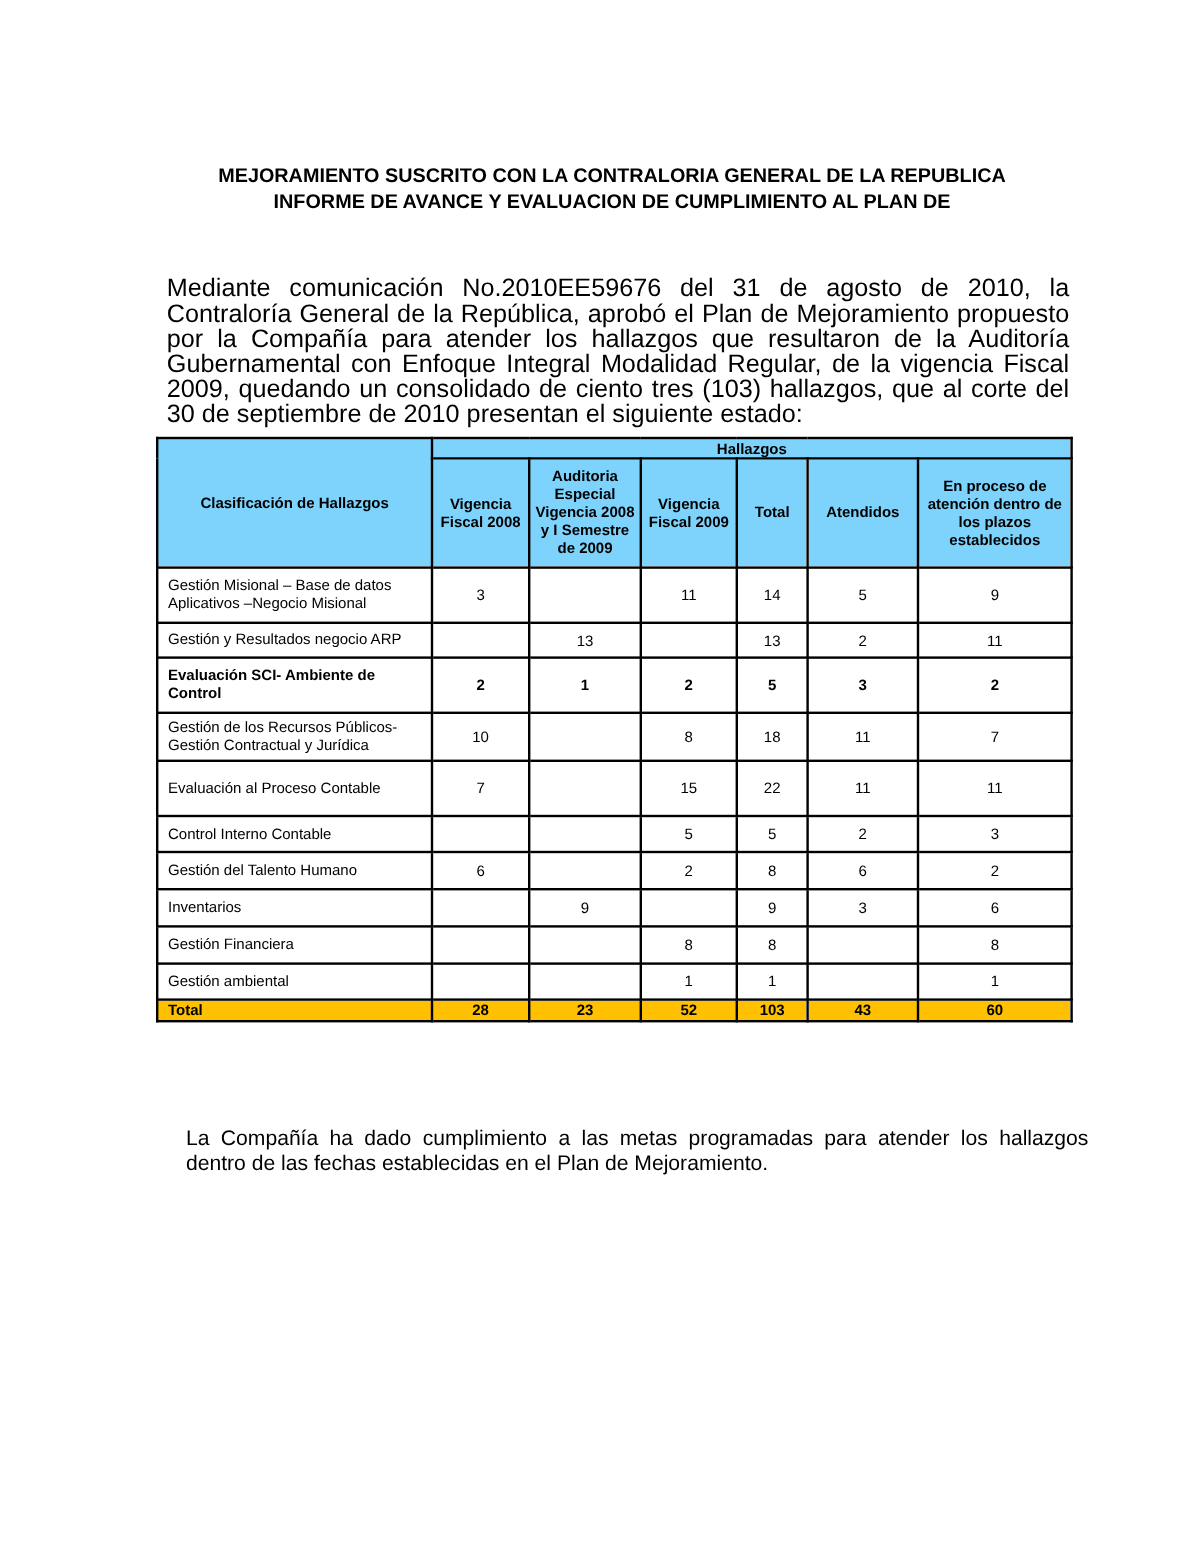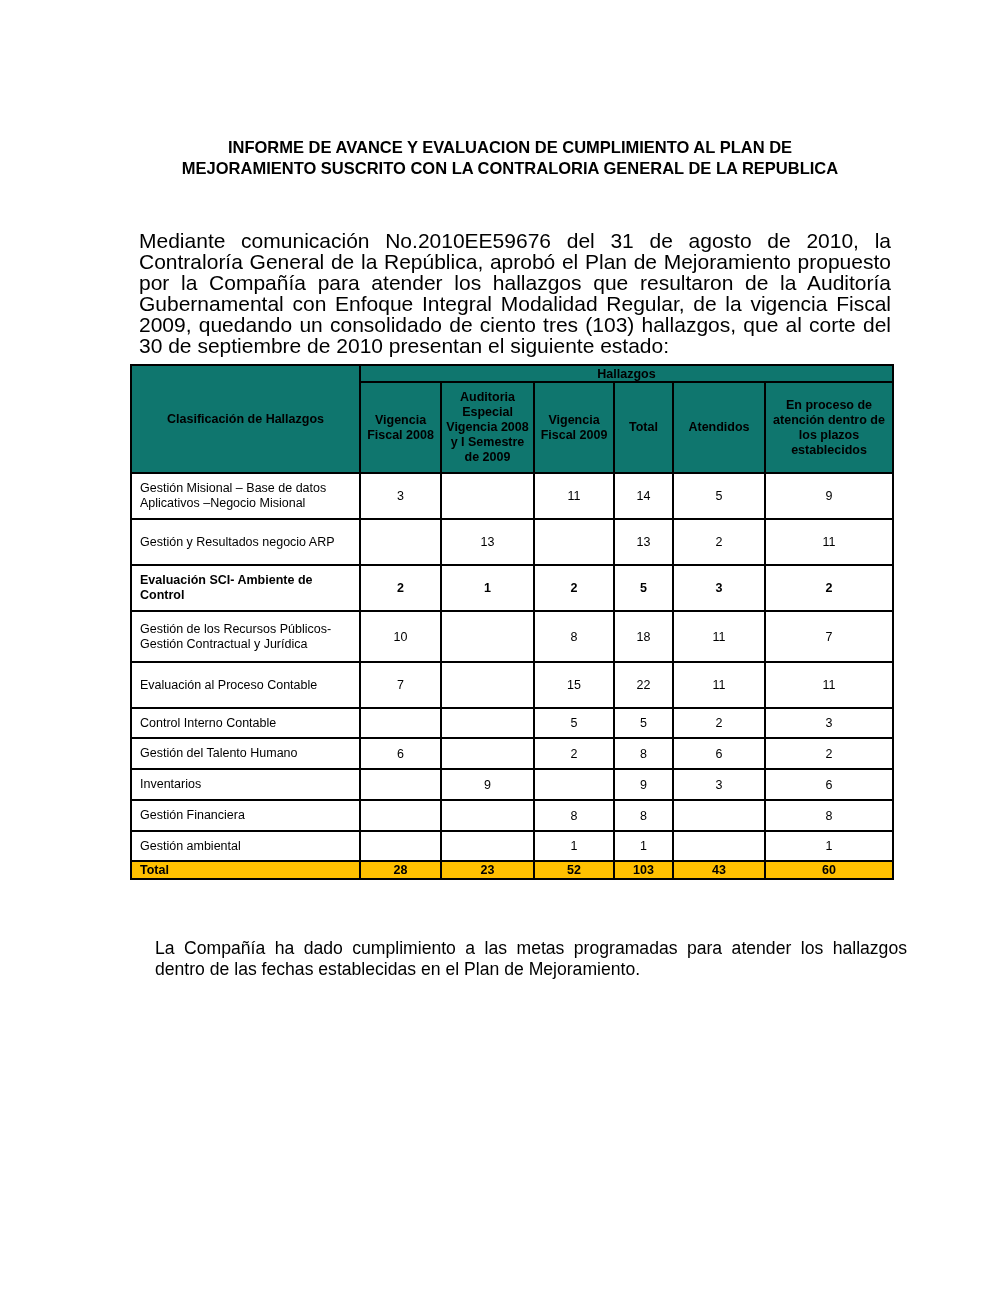--- a/index.html
+++ b/index.html
@@ -54,21 +54,21 @@
     font-size: 12.5px;
   }
   table.hz td, table.hz th {
     border: 2px solid #000;
     padding: 0 4px;
     text-align: center;
     vertical-align: middle;
     overflow: hidden;
   }
   table.hz thead th {
-    background: #0f766e;
+    background: #7dd3fc;
     font-weight: bold;
     font-size: 12.5px;
     line-height: 15px;
   }
   table.hz th.group { height: 15px; line-height: 14px; }
   table.hz th.sub { height: 89px; }
   table.hz td.cat {
     text-align: left;
     padding-left: 8px;
     line-height: 15px;
@@ -80,22 +80,22 @@
     font-weight: bold;
     height: 16px;
     line-height: 14px;
   }
   table.hz tfoot td.cat { padding-left: 8px; }
 </style>
 </head>
 <body>
 
 <div class="title">
+  <div>MEJORAMIENTO SUSCRITO CON LA CONTRALORIA GENERAL DE LA REPUBLICA</div>
   <div>INFORME DE AVANCE  Y EVALUACION DE CUMPLIMIENTO AL PLAN DE</div>
-  <div>MEJORAMIENTO SUSCRITO CON LA CONTRALORIA GENERAL DE LA REPUBLICA</div>
 </div>
 
 <p class="intro" style="margin:0">Mediante comunicación No.2010EE59676 del 31 de agosto de 2010, la Contraloría General de la República, aprobó el Plan de Mejoramiento propuesto por la Compañía para atender los hallazgos que resultaron de la Auditoría Gubernamental con Enfoque Integral Modalidad Regular, de la vigencia Fiscal 2009, quedando un consolidado de ciento tres (103) hallazgos, que al corte del 30 de septiembre de 2010 presentan el siguiente estado:</p>
 
 <table class="hz">
   <colgroup>
     <col style="width:229px">
     <col style="width:81px">
     <col style="width:93px">
     <col style="width:80px">
@@ -120,39 +120,39 @@
   <tbody id="tbody">
       <tr style="height: 46px;">
         <td class="cat">Gestión Misional – Base de datos Aplicativos –Negocio Misional</td>
         <td>3</td>
         <td></td>
         <td>11</td>
         <td>14</td>
         <td>5</td>
         <td>9</td>
       </tr>
-      <tr style="height: 46px;">
+      <tr style="height: 29px;">
         <td class="cat">Gestión y Resultados negocio ARP</td>
         <td></td>
         <td>13</td>
         <td></td>
         <td>13</td>
         <td>2</td>
         <td>11</td>
       </tr>
       <tr style="height: 46px; font-weight: bold;">
         <td class="cat">Evaluación SCI- Ambiente de Control</td>
         <td>2</td>
         <td>1</td>
         <td>2</td>
         <td>5</td>
         <td>3</td>
         <td>2</td>
       </tr>
-      <tr style="height: 51px; padding-left: 36px;">
+      <tr style="height: 40px; padding-left: 36px;">
         <td class="cat">Gestión de los Recursos Públicos- Gestión Contractual y Jurídica</td>
         <td>10</td>
         <td></td>
         <td>8</td>
         <td>18</td>
         <td>11</td>
         <td>7</td>
       </tr>
       <tr style="height: 46px;">
         <td class="cat">Evaluación al Proceso Contable</td>

